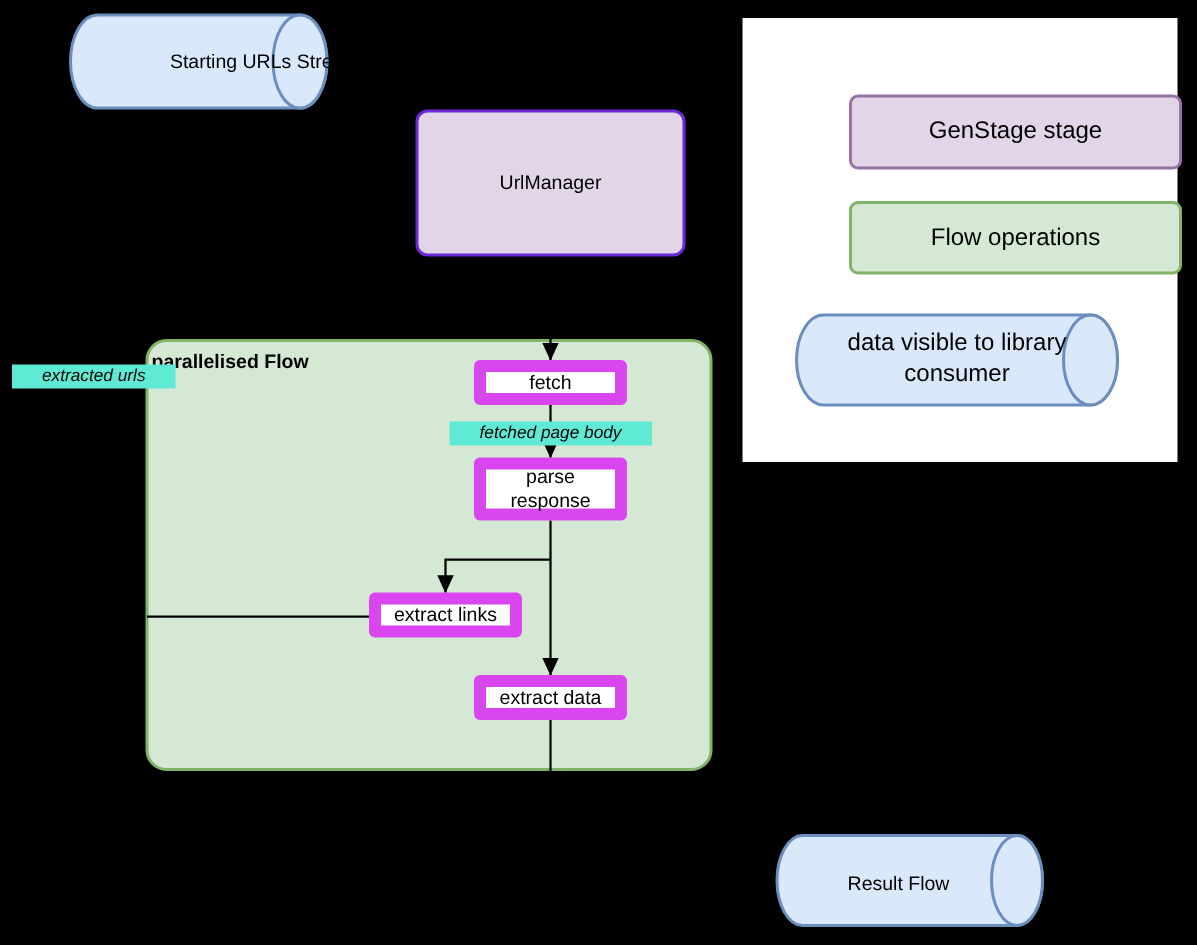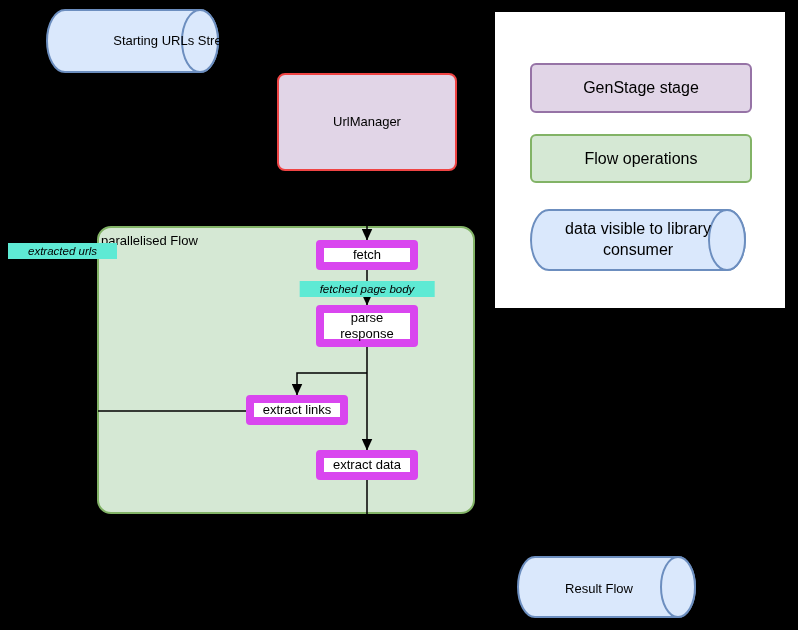--- a/index.html
+++ b/index.html
@@ -14,39 +14,39 @@
   }
   svg.layer { position: absolute; left: 0; top: 0; pointer-events: none; }
 
   
   .flow-container {
     position: absolute; left: 97px; top: 226px; width: 378px; height: 288px;
     background: #d5e8d4; border: 2px solid #82b366; border-radius: 14px;
     box-sizing: border-box;
   }
   .flow-label {
-    position: absolute; left: 101px; top: 233px; font-size: 13px; line-height: 1.2;
+    position: absolute; left: 101px; top: 233px; font-size: 13px; line-height: 1.2; font-weight: bold;
   }
 
   
   .node {
     position: absolute; display: flex; align-items: center; justify-content: center;
     text-align: center; box-sizing: border-box; line-height: 1.25;
   }
   .white-node { background: #ffffff; border: 8px solid #d946ef; border-radius: 4px; font-size: 13px; }
-  .purple-node { background: #e1d5e7; border: 2px solid #ef4444; border-radius: 8px; font-size: 13px; }
+  .purple-node { background: #e1d5e7; border: 2px solid #6d28d9; border-radius: 8px; font-size: 13px; }
   .narrow-wrap { width: 72px; margin: 0 auto; }
 
   
   .legend-panel { position: absolute; left: 495px; top: 12px; width: 290px; height: 296px; background: #ffffff; }
   .legend-title { position: absolute; left: 495px; top: 20px; width: 290px; text-align: center;
                   font-size: 17px; font-weight: bold; }
   .legend-item {
     position: absolute; display: flex; align-items: center; justify-content: center;
-    text-align: center; box-sizing: border-box; border-radius: 6px; font-size: 16px; line-height: 1.25;
+    text-align: center; box-sizing: border-box; border-radius: 6px; font-size: 16px; line-height: 1.25; margin-left: 36px;
   }
   .legend-purple { background: #e1d5e7; border: 2px solid #9673a6; }
   .legend-green  { background: #d5e8d4; border: 2px solid #82b366; }
 
   
   .cyl-label {
     position: absolute; display: flex; align-items: center; justify-content: center;
     text-align: center; font-size: 13px; line-height: 1.3;
   }
   .cyl-label.big { font-size: 16px; }

